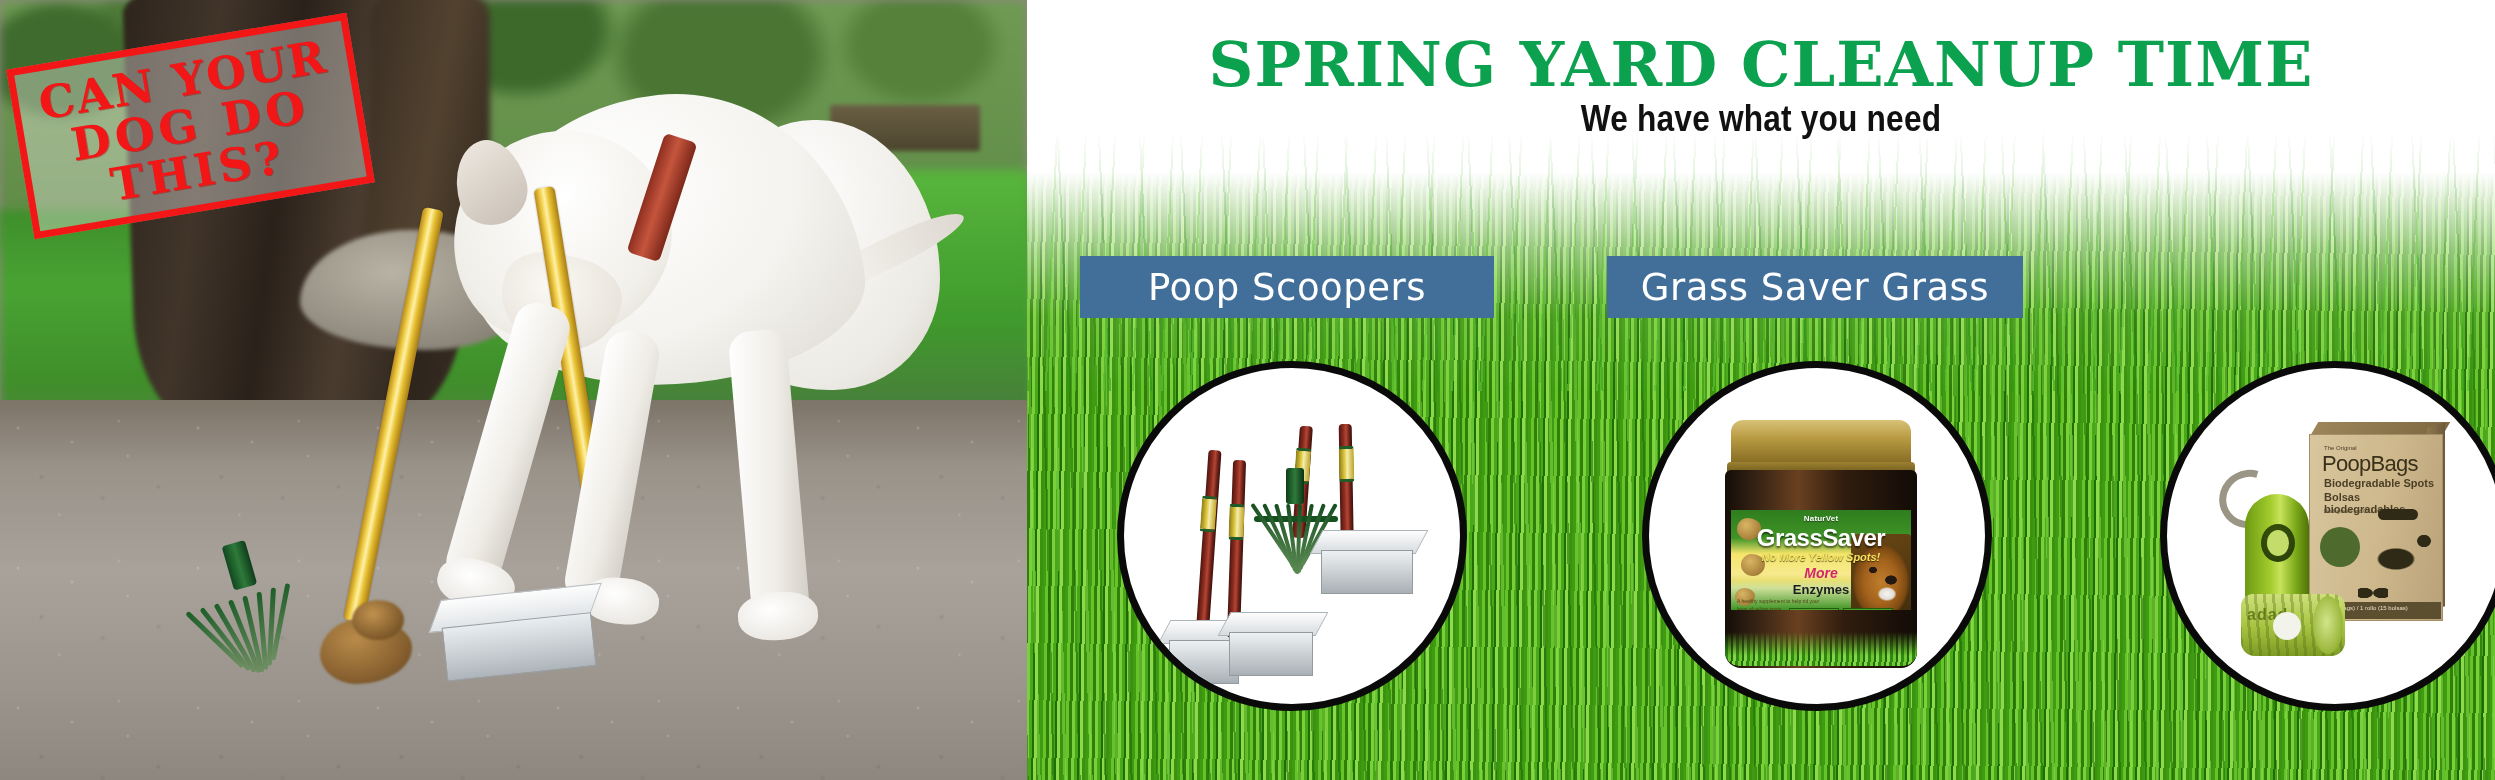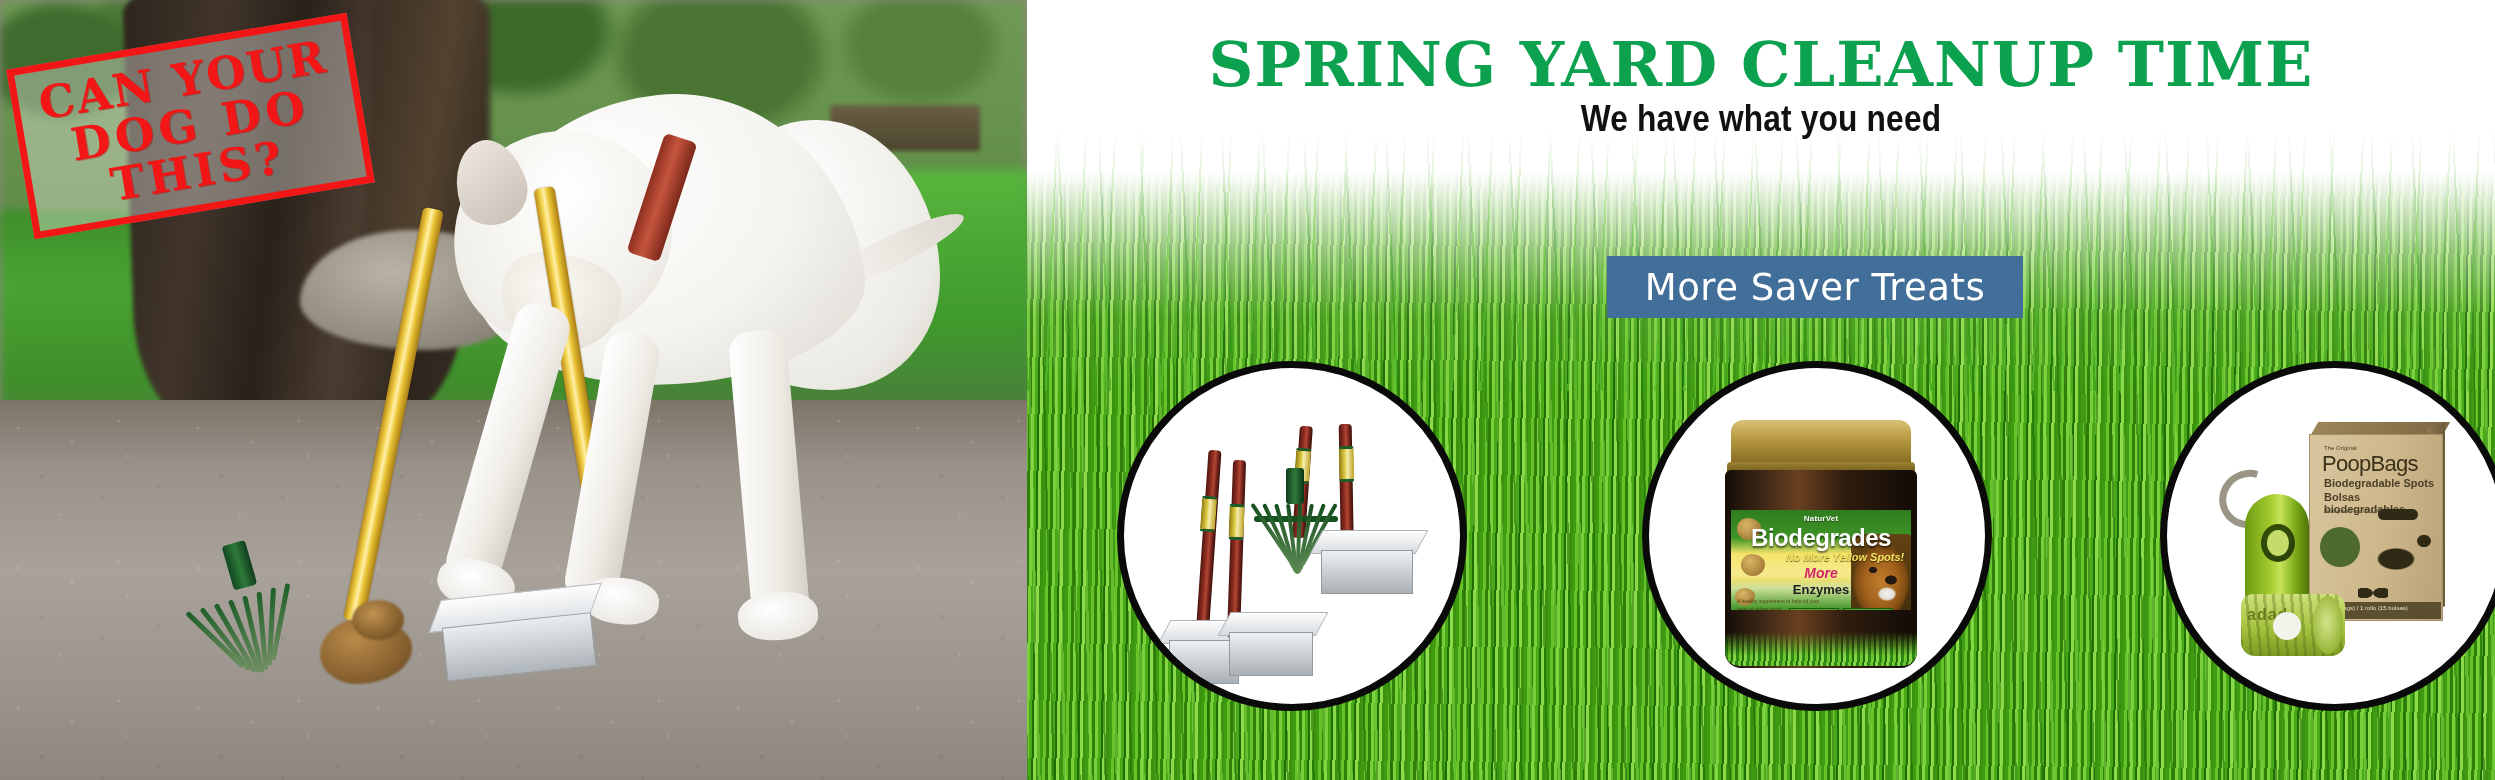--- a/index.html
+++ b/index.html
@@ -402,21 +402,20 @@
     position:absolute;left:0;top:14px;width:100%;text-align:center;
     color:#ffffff;font-size:24px;font-weight:bold;
     font-family:"Liberation Sans",sans-serif;
     text-shadow:0 2px 2px rgba(0,0,0,.55);letter-spacing:-.5px;
   }
   #jar .tagline{
     position:absolute;left:0;top:41px;width:100%;text-align:center;
     color:#f6e55f;font-size:11px;font-weight:bold;font-style:italic;
     font-family:"Liberation Sans",sans-serif;
     text-shadow:0 1px 1px rgba(0,0,0,.6);
-    padding-left:24px;
   }
   #jar .plus{
     position:absolute;left:0;top:55px;width:100%;text-align:center;
     color:#d4246a;font-size:14px;font-weight:bold;font-style:italic;
     font-family:"Liberation Sans",sans-serif;
   }
   #jar .enzymes{
     position:absolute;left:0;top:72px;width:100%;text-align:center;
     color:#1d1d1d;font-size:13px;font-weight:bold;
     font-family:"Liberation Sans",sans-serif;
@@ -640,22 +639,25 @@
 
   <div id="promo-panel">
 
     <div class="grass-field"></div>
     <div class="grass-field-2"></div>
     <div class="grass-wisps"></div>
 
     <div id="promo-title">SPRING  YARD CLEANUP TIME</div>
     <div id="promo-subtitle">We have what you need</div>
 
+    <div class="cat-bar" id="cat-bar-0">
+      <span class="cat-label">Poop Scoopers</span>
+    </div>
     <div class="cat-bar" id="cat-bar-1">
-      <span class="cat-label">More Saver Treats</span>
+      <span class="cat-label">Grass Saver Grass</span>
     </div>
 
     <div class="prod-circle" id="prod-circle-0">
 
       <div class="sc-handle" style="left:78px;top:82px;height:188px;transform:rotate(4deg);"></div>
       <div class="sc-grip" style="left:77px;top:128px;transform:rotate(4deg);"></div>
       <div class="sc-pan" style="left:40px;top:252px;width:82px;height:62px;">
         <div class="top"></div>
         <div class="front"></div>
       </div>
@@ -695,21 +697,21 @@
         <div class="lid"></div>
         <div class="lid-rim"></div>
         <div class="body"></div>
         <div class="grass-bottom"></div>
         <div class="label">
           <div class="kibble k1"></div>
           <div class="kibble k2"></div>
           <div class="kibble k3"></div>
           <div class="dog-photo"></div>
           <div class="brand">NaturVet</div>
-          <div class="product-name">Biodegrades</div>
+          <div class="product-name">GrassSaver</div>
           <div class="tagline">No More Yellow Spots!</div>
           <div class="plus">More</div>
           <div class="enzymes">Enzymes</div>
           <div class="blurb">A healthy supplement to help rid your lawn of yellow spots.</div>
           <div class="ba-box before">
             <span class="ba-caption">Before</span>
           </div>
           <div class="ba-box after">
             <span class="ba-caption">After</span>
           </div>

